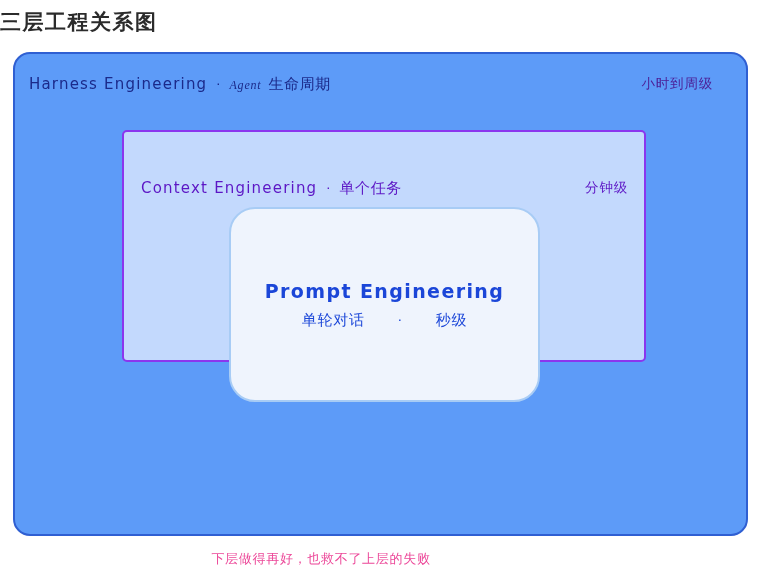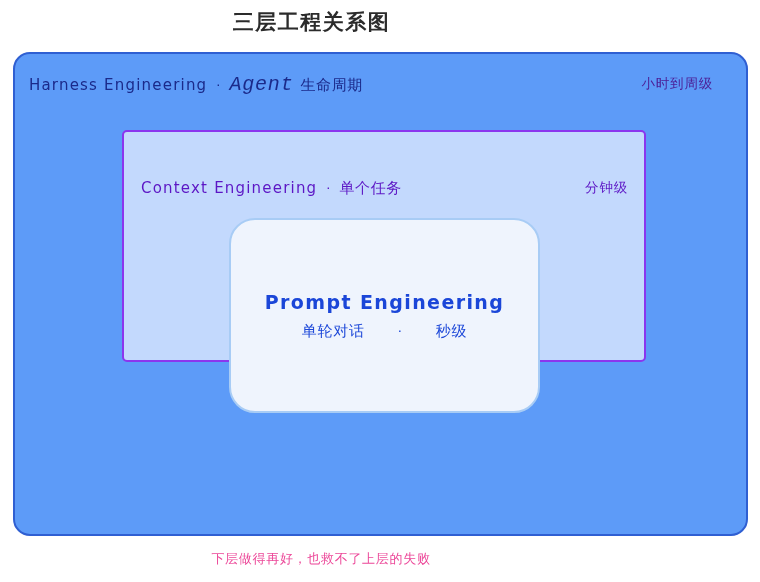--- a/index.html
+++ b/index.html
@@ -15,21 +15,20 @@
     font-family: "DejaVu Sans", sans-serif;
     -webkit-font-smoothing: antialiased;
   }
 
   
   .diagram-title {
     position: absolute;
     left: 0;
     top: 8px;
     width: 623px;
-    text-align: center;
     font-family: "Liberation Sans", sans-serif;
     font-size: 21px;
     font-weight: 600;
     letter-spacing: 1.5px;
     color: #2b2b2b;
     white-space: nowrap;
   }
 
   
   .layer {
@@ -52,21 +51,21 @@
     top: 76px;
     width: 524px;
     height: 232px;
     background: #c3d9fd;
     border: 2.5px solid #8b36ee;
     border-radius: 5px;
   }
 
   .layer-inner {
     left: 105px;
-    top: 86px;
+    top: 75px;
     width: 311px;
     height: 195px;
     background: #eff4fd;
     border: 2px solid #a8ccf5;
     border-radius: 26px;
     display: flex;
     flex-direction: column;
     align-items: center;
     justify-content: center;
   }
@@ -93,23 +92,23 @@
     align-items: baseline;
     gap: 0;
   }
 
   .hand {
     font-family: "DejaVu Sans", sans-serif;
     font-size: 15px;
     letter-spacing: 1.2px;
   }
   .hand-it {
-    font-family: Liberation Mono, monospace;
+    font-family: Liberation Serif, serif;
     font-style: italic;
-    font-size: 20px;
+    font-size: 12px;
     letter-spacing: 0.8px;
   }
   .cjk {
     font-family: "Liberation Sans", sans-serif;
     font-size: 15px;
     letter-spacing: 0.6px;
   }
   .sep {
     font-family: "DejaVu Sans", sans-serif;
     font-size: 13px;

